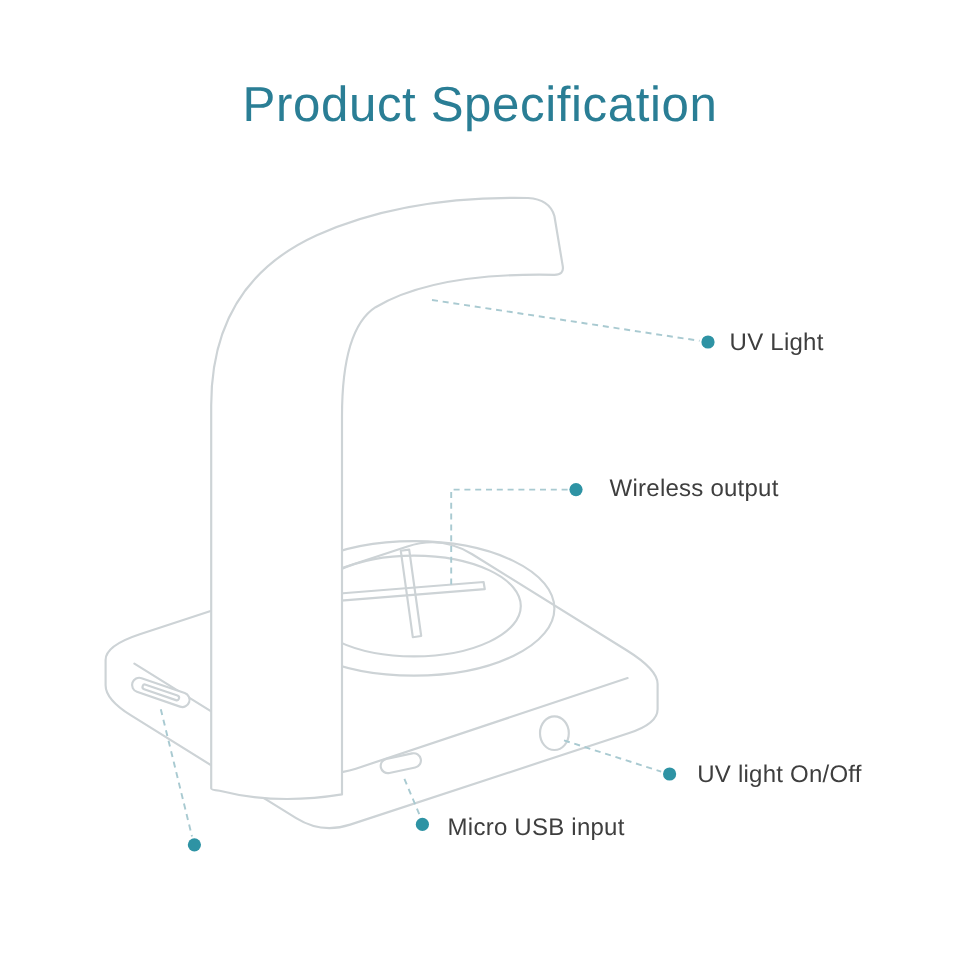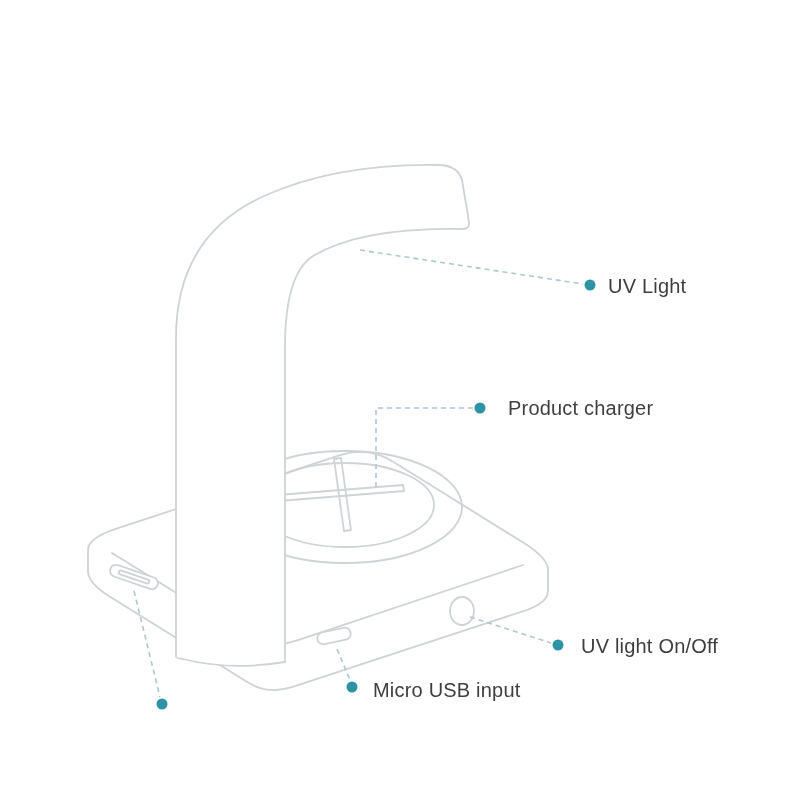--- a/index.html
+++ b/index.html
@@ -29,20 +29,21 @@
     color: #3e3e3e;
     white-space: nowrap;
     letter-spacing: 0.2px;
   }
 </style>
 </head>
 <body>
 
 <div class="stage">
 
+  <h1 class="title">Product Specification</h1>
 
   <svg class="art" width="800" height="800" viewBox="0 0 800 800">
 
     <g fill="#ffffff" stroke="#cdd3d6" stroke-width="1.8" stroke-linejoin="round" stroke-linecap="round">
       <path d="M116.5,528.6 L339.5,455.4 Q368,446 393.5,461.9
                L522.5,542.1 Q548,558 548,570 L548,591
                Q548,603 524.3,610.8 L291.8,687.2
                Q268,695 246.8,681.8 L109.2,596.2
                Q88,583 88,571 L88,550 Q88,538 116.5,528.6 Z"></path>
       <path fill="none" d="M523,565 L296.5,640.6 Q268,650 242.5,634.1 L112,553"></path>
@@ -82,17 +83,17 @@
     <g fill="#2e93a4">
       <circle cx="590" cy="285" r="5.5"></circle>
       <circle cx="480" cy="408" r="5.5"></circle>
       <circle cx="558" cy="645" r="5.5"></circle>
       <circle cx="352" cy="687" r="5.5"></circle>
       <circle cx="162" cy="704" r="5.5"></circle>
     </g>
   </svg>
 
   <div class="callout-label" style="left:608px; top:286px">UV Light</div>
-  <div class="callout-label" style="left:508px; top:408px">Product charger</div>
+  <div class="callout-label" style="left:508px; top:408px">Wireless output</div>
   <div class="callout-label" style="left:581px; top:646px">UV light On/Off</div>
   <div class="callout-label" style="left:373px; top:690px">Micro USB input</div>
 
 </div>
 
 </body></html>

